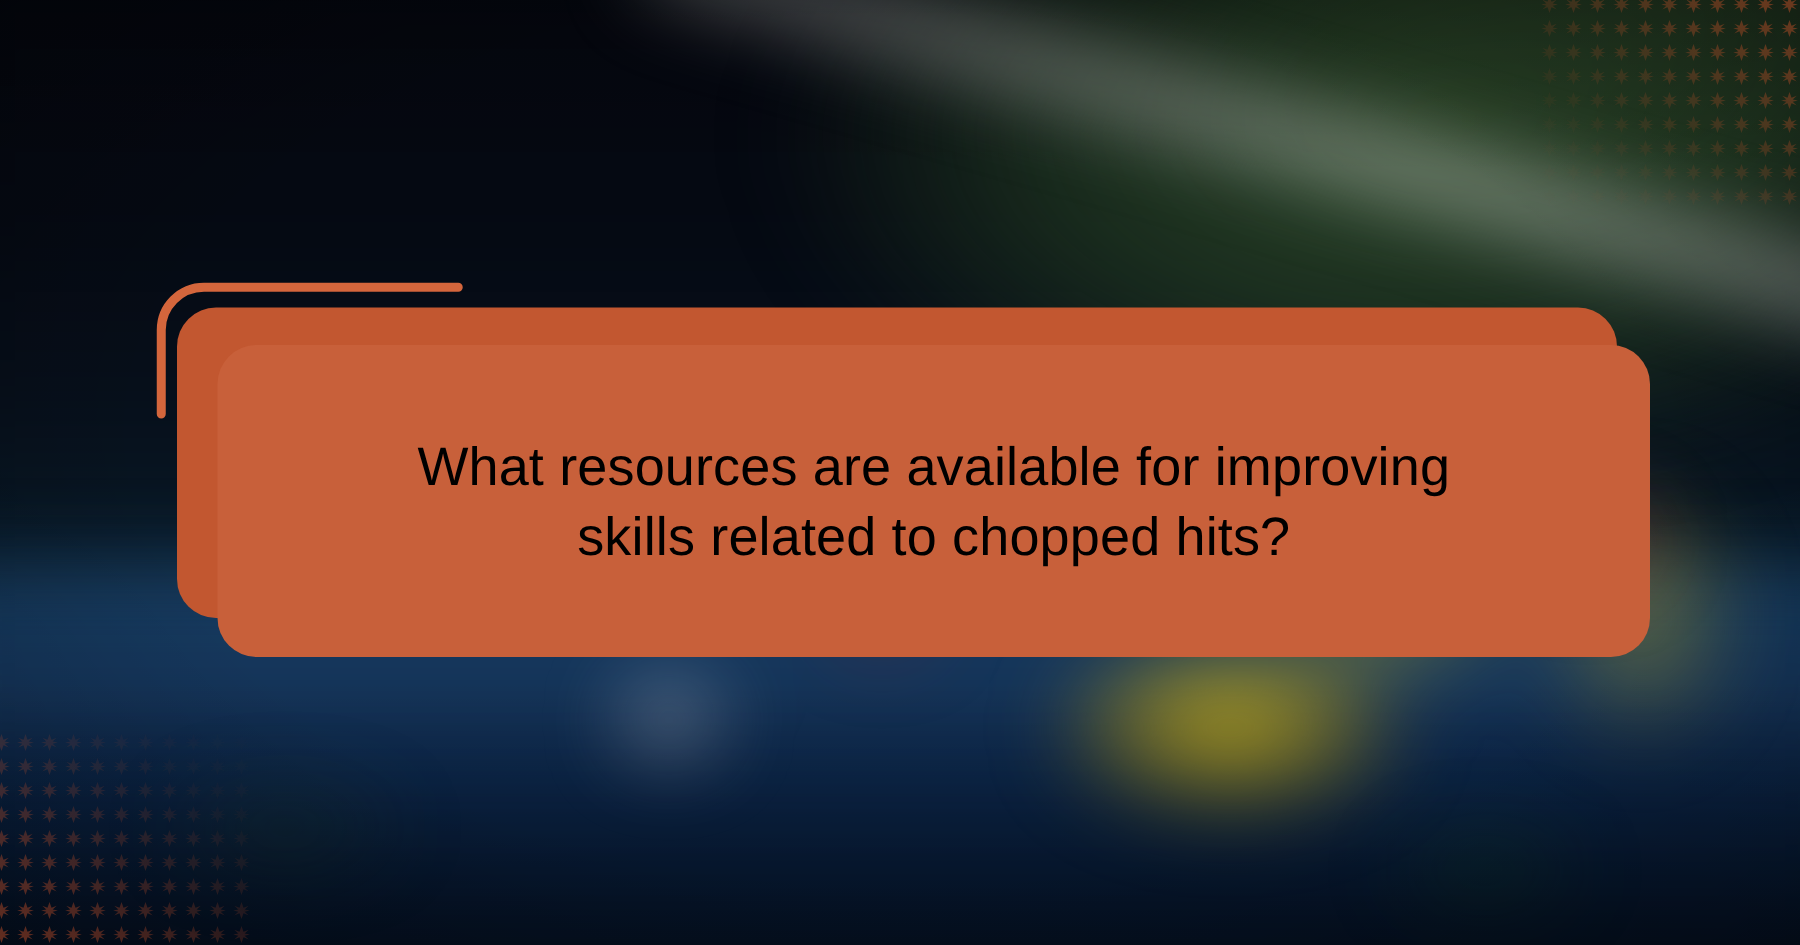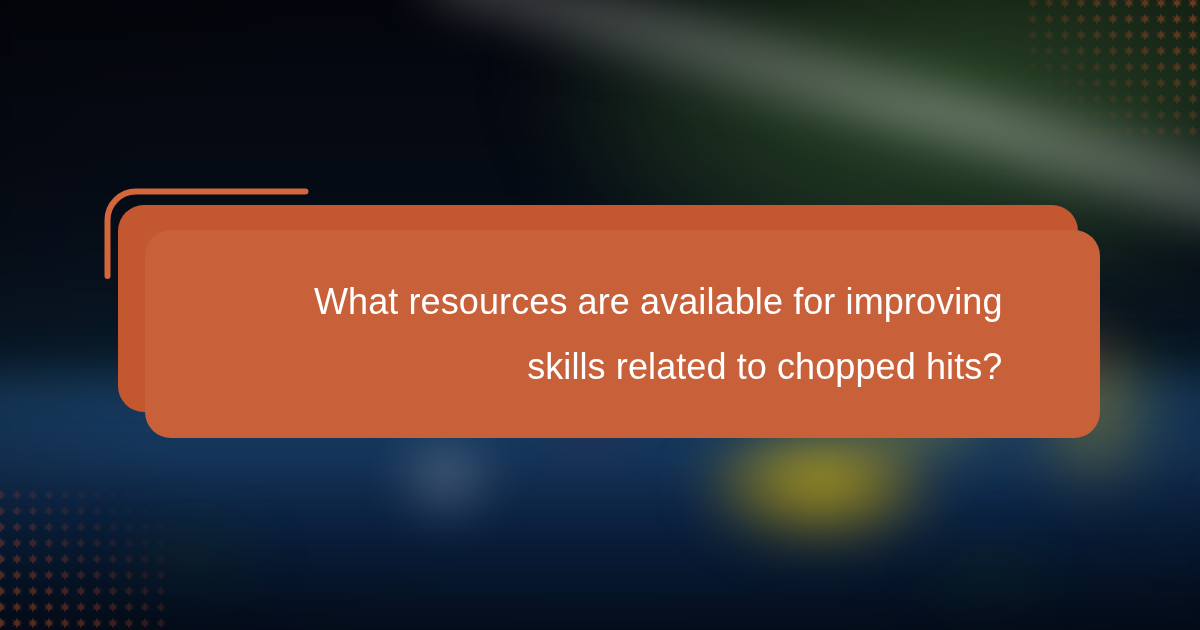--- a/index.html
+++ b/index.html
@@ -141,25 +141,25 @@
     top: 230px;
     width: 955px;
     height: 208px;
     background: #C8603A;
     border-radius: 26px;
     display: flex;
     align-items: center;
     justify-content: center;
   }
   .question-text {
-    color: #ffffff;
+    color: #000000;
     font-size: 36px;
-    line-height: 65px;
+    line-height: 47px;
     font-weight: 400;
-    text-align: right;
+    text-align: center;
     letter-spacing: 0.1px;
     max-width: 760px;
     margin: 0;
     padding: 0 24px;
   }
 </style>
 </head>
 <body>
 
 <div id="stage">

